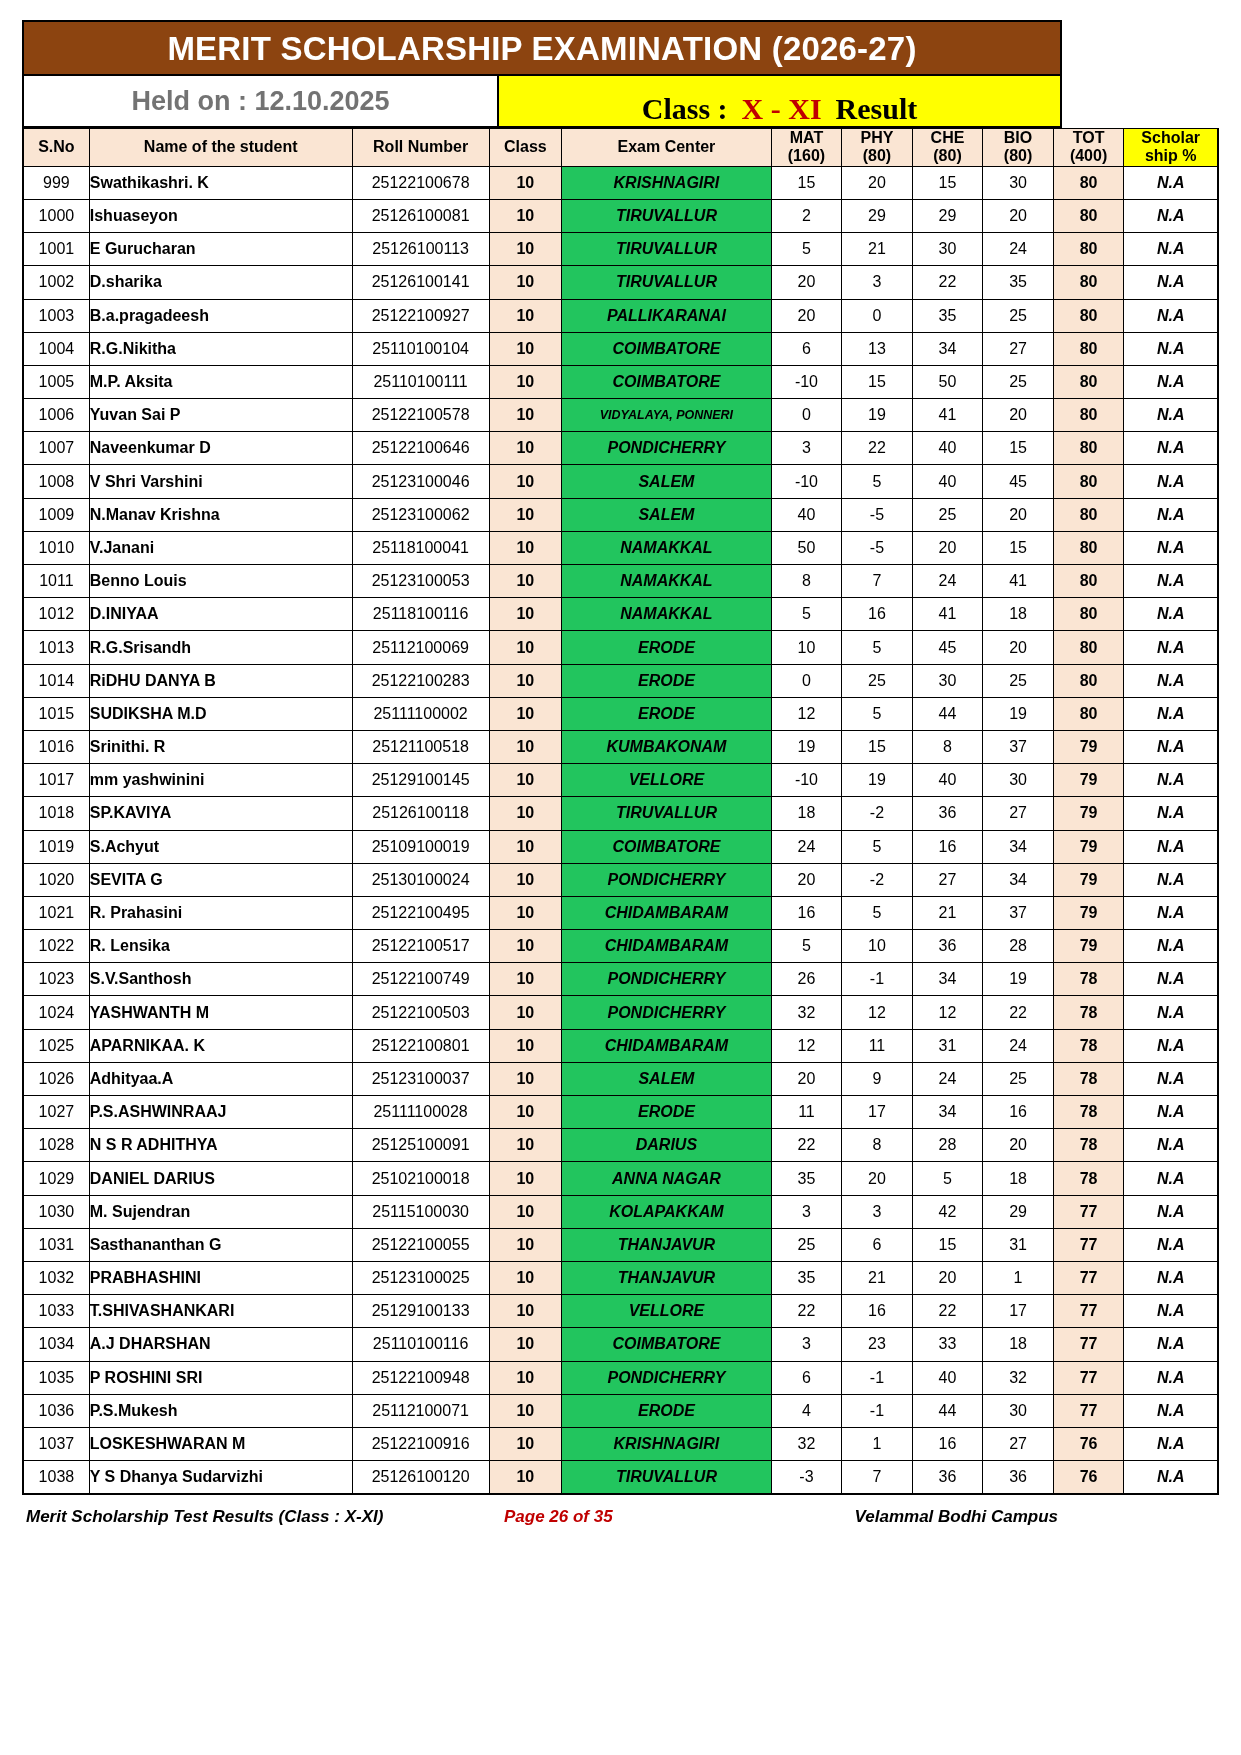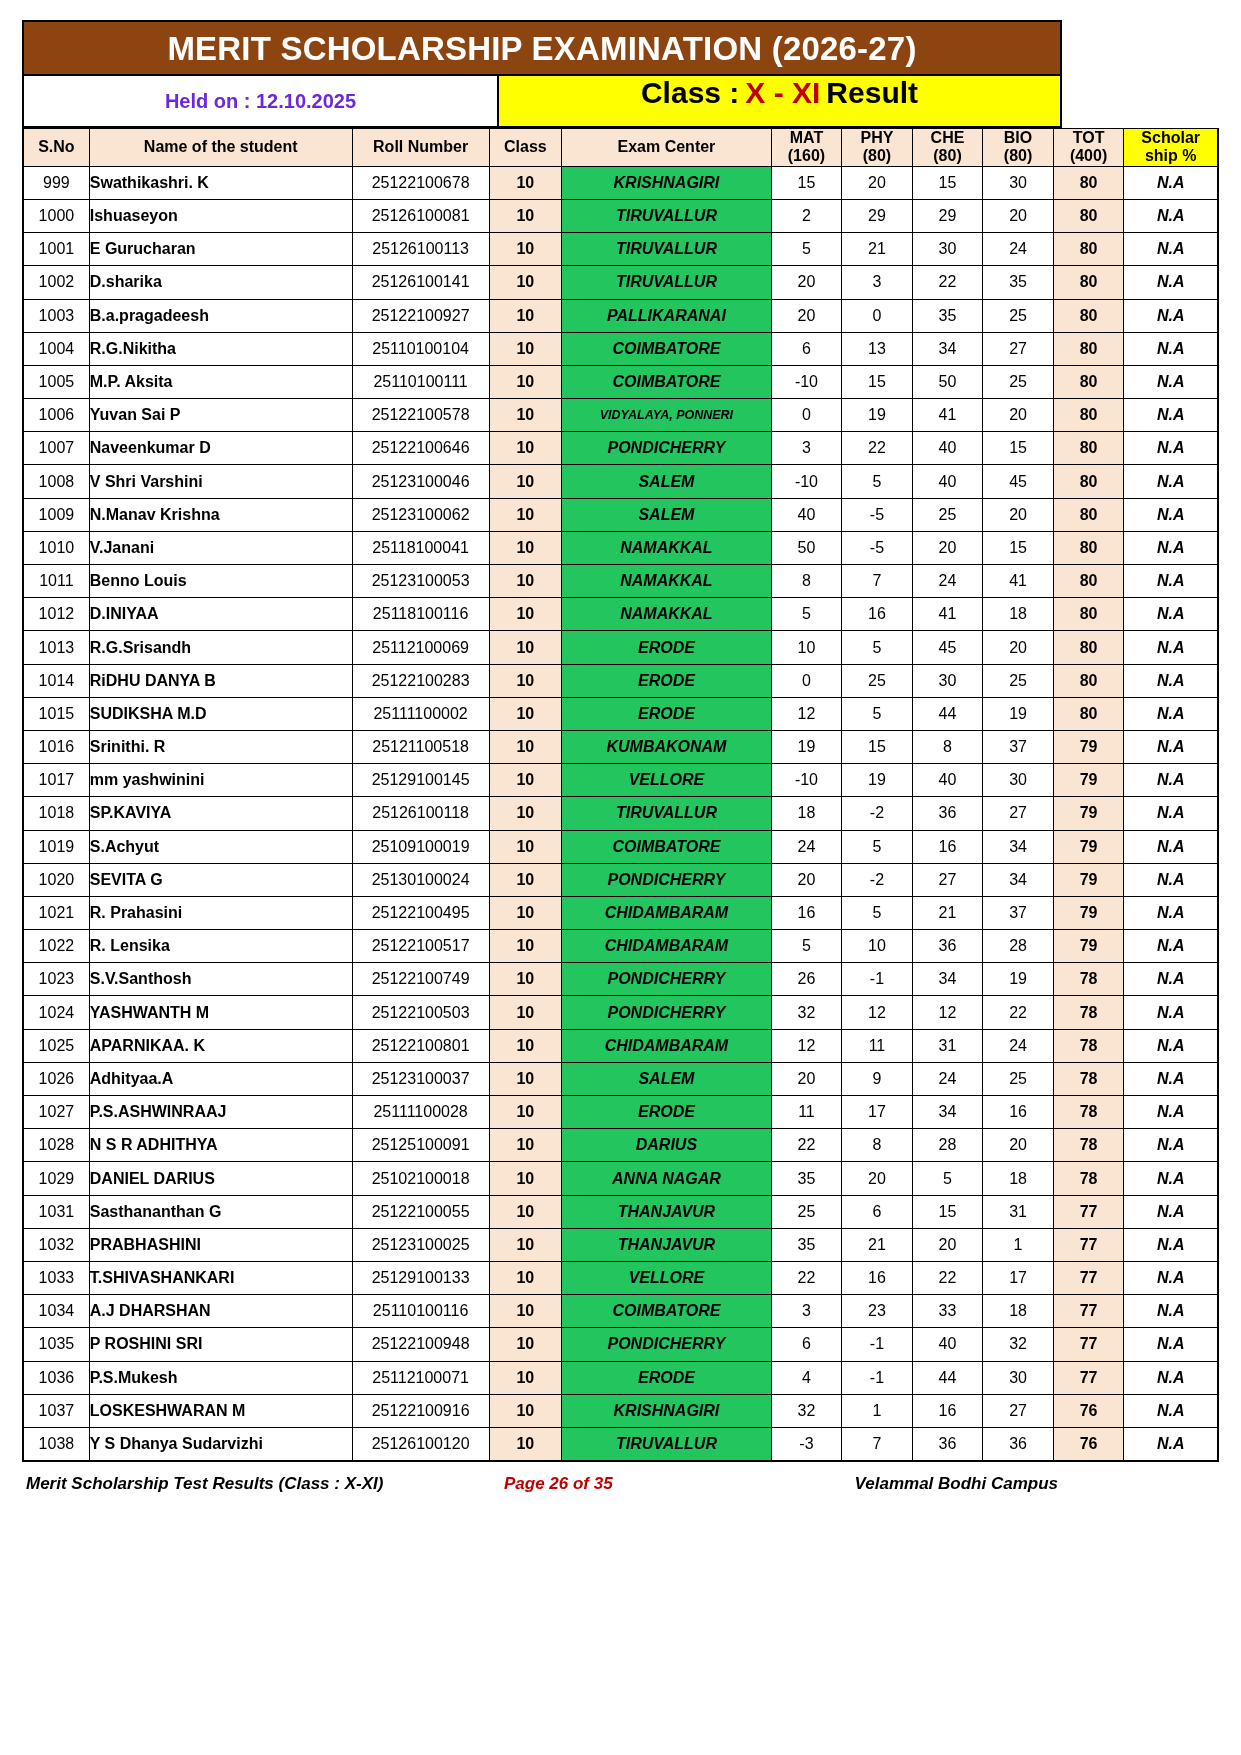--- a/index.html
+++ b/index.html
@@ -49,32 +49,33 @@
   }
   .subhead-left {
     width: 473px;
     background: #ffffff;
     display: flex;
     align-items: center;
     justify-content: center;
     border-right: 2px solid #000000;
   }
   .subhead-left span {
-    color: #6d28d9;
-    font-size: 20px;
+    color: #737373;
+    font-size: 27px;
     font-weight: bold;
     white-space: nowrap;
   }
   .subhead-right {
     flex: 1;
     background: #FFFF00;
     display: flex;
-    align-items: flex-start;
+    align-items: flex-end;
     justify-content: center;
-    gap: 0px;
+    gap: 8px;
+    font-family: Liberation Serif, serif;
   }
   .subhead-right .cls-label {
     color: #000000;
     font-size: 30px;
     font-weight: bold;
     white-space: nowrap;
   }
   .subhead-right .cls-val {
     color: #C00000;
     font-size: 30px;
@@ -676,20 +677,33 @@
           <td class="cls">10</td>
           <td class="center">ANNA NAGAR</td>
           <td class="mark">35</td>
           <td class="mark">20</td>
           <td class="mark">5</td>
           <td class="mark">18</td>
           <td class="tot">78</td>
           <td class="schol">N.A</td>
         </tr>
         <tr>
+          <td class="sno">1030</td>
+          <td class="name">M. Sujendran</td>
+          <td class="roll">25115100030</td>
+          <td class="cls">10</td>
+          <td class="center">KOLAPAKKAM</td>
+          <td class="mark">3</td>
+          <td class="mark">3</td>
+          <td class="mark">42</td>
+          <td class="mark">29</td>
+          <td class="tot">77</td>
+          <td class="schol">N.A</td>
+        </tr>
+        <tr>
           <td class="sno">1031</td>
           <td class="name">Sasthananthan G</td>
           <td class="roll">25122100055</td>
           <td class="cls">10</td>
           <td class="center">THANJAVUR</td>
           <td class="mark">25</td>
           <td class="mark">6</td>
           <td class="mark">15</td>
           <td class="mark">31</td>
           <td class="tot">77</td>

